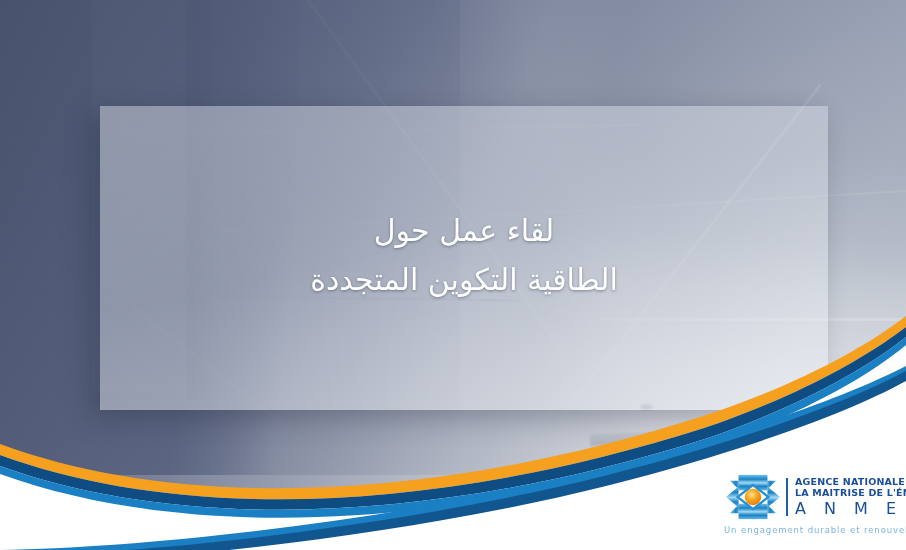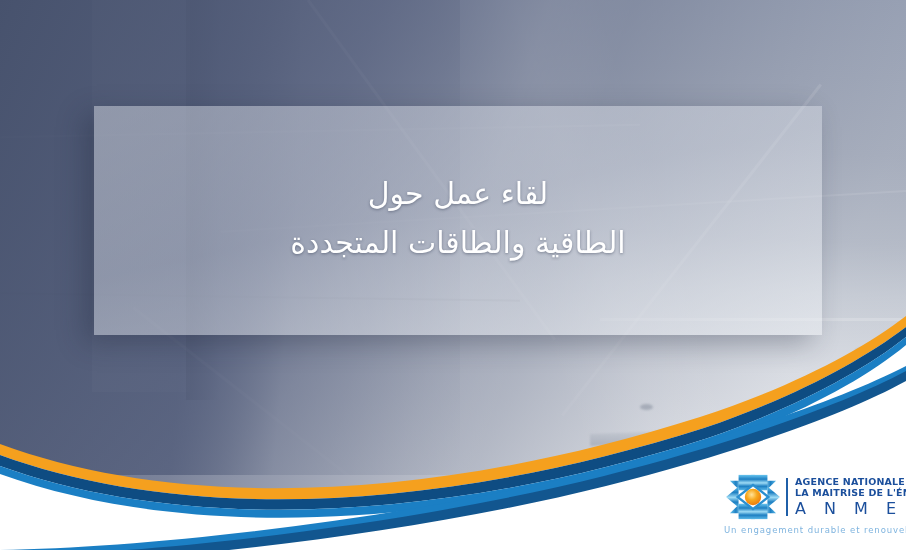--- a/index.html
+++ b/index.html
@@ -64,21 +64,21 @@
     position:absolute;left:855px;top:348px;width:16px;height:7px;border-radius:50%;
     background:rgba(120,128,145,0.55);filter:blur(1px);
   }
   .dot-light2{
     position:absolute;left:640px;top:404px;width:13px;height:6px;border-radius:50%;
     background:rgba(120,128,145,0.45);filter:blur(1px);
   }
 
   
   .title-panel{
-    position:absolute;left:94px;top:106px;width:728px;height:229px;
+    position:absolute;left:100px;top:106px;width:728px;height:304px;
     background:linear-gradient(168deg, rgba(233,236,242,0.42) 0%, rgba(226,230,238,0.40) 45%, rgba(238,241,245,0.52) 100%);
     box-shadow:-10px 8px 26px rgba(25,32,52,0.30);
     display:flex;flex-direction:column;align-items:center;justify-content:center;
   }
   .title-lines{
     direction:rtl;text-align:center;color:#ffffff;
     font-size:30px;line-height:1.62;font-weight:400;
     text-shadow:0 1px 3px rgba(40,48,70,0.45);
     padding-bottom:4px;
     width:100%;
@@ -141,21 +141,21 @@
           <stop offset="40%" stop-color="#5A6481" stop-opacity="0.80"></stop>
           <stop offset="72%" stop-color="#6E778F" stop-opacity="0.42"></stop>
           <stop offset="100%" stop-color="#8A91A4" stop-opacity="0.05"></stop>
         </linearGradient>
       </defs>
       <path d="M0,452 C180,518 440,512 706,424 C800,393 864,356 906,322 L906,0 L0,0 Z" fill="url(#sw)"></path>
     </svg>
     <div class="title-panel">
     <div class="title-lines">
       <span class="ln">لقاء عمل حول</span>
-      <span class="ln">الطاقية والطاقات المتجددة</span>
+      <span class="ln">الطاقية التكوين المتجددة</span>
     </div>
   </div>
 
   <svg class="curves" viewBox="0 0 906 550" preserveAspectRatio="none">
 
     <path d="M0,446 C180,512 430,504 700,418 C790,389 860,352 906,318 L906,0 L0,0 Z" fill="none"></path>
 
     <path d="M0,452 C180,518 440,512 706,424 C800,393 864,356 906,322 L906,550 L0,550 Z" fill="#ffffff"></path>
 
     <path d="M0,444 C180,510 430,503 700,417 C790,388 862,350 906,316 L906,327 C860,362 790,399 704,428 C434,514 180,521 0,455 Z" fill="#F5A01E"></path>

